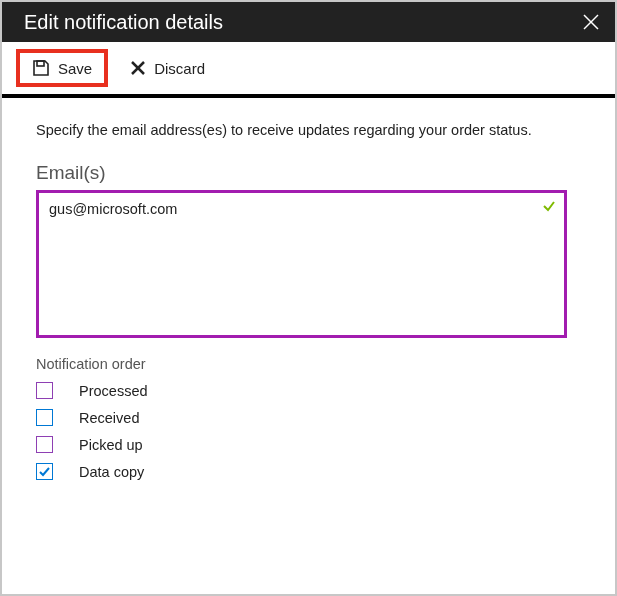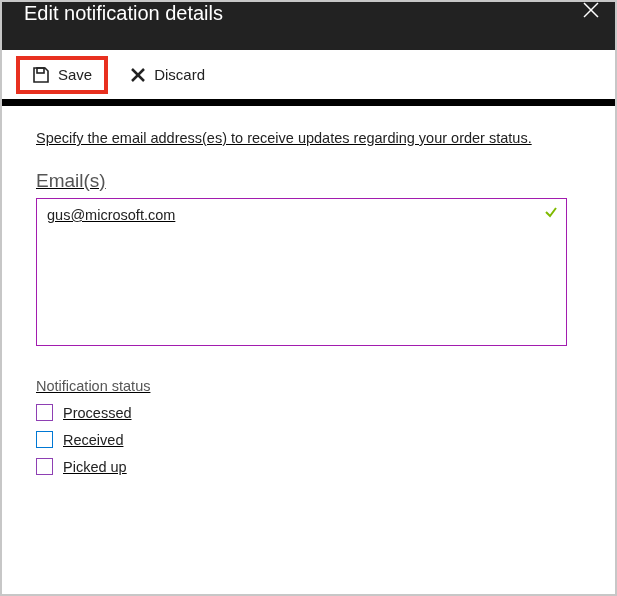--- a/index.html
+++ b/index.html
@@ -12,76 +12,75 @@
     }
     .outer {
       border: 2px solid #c7c7c7;
       width: 617px;
       height: 596px;
       position: relative;
     }
     .header {
       background: #222;
       color: #fff;
-      height: 48px;
+      height: 40px;
       display: flex;
-      align-items: flex-start;
+      align-items: center;
       padding: 0 16px 0 22px;
       justify-content: space-between;
     }
     .header-title {
       font-size: 20px;
       font-weight: 300;
     }
     .close-icon svg { display: block; }
     .toolbar {
       height: 56px;
       display: flex;
       align-items: center;
       padding: 0 16px 0 22px;
       gap: 16px;
-      border-bottom: 7px solid #000000;
+      border-bottom: 4px solid #000000;
     }
     .tb-btn {
       display: flex;
       align-items: center;
       gap: 8px;
       font-size: 15px;
       color: #222;
       background: none;
       border: none;
       cursor: pointer;
       padding: 6px 6px;
     }
     .tb-btn svg { display: block; }
     .save-highlight {
       border: 4px solid #e8301f;
       padding: 6px 12px;
       margin-left: -8px;
     }
     .content {
       padding: 24px 48px 0 34px;
-      text-decoration: underline;
     }
     .desc {
       font-size: 14.5px;
       color: #222;
       margin-bottom: 24px;
     }
     .field-label {
       font-size: 19px;
       color: #555;
       margin-bottom: 6px;
     }
     .emails-box {
-      border: 1px solid #a21caf;
+      border: 3px solid #a21caf;
       height: 148px;
       padding: 8px 10px;
       position: relative;
-      margin-bottom: 32px;
+      margin-bottom: 18px;
     }
     .emails-box .value {
       font-size: 14.5px;
       color: #222;
     }
     .valid-check {
       position: absolute;
       right: 8px;
       top: 6px;
       color: #7fba00;
@@ -92,21 +91,21 @@
       margin-bottom: 10px;
     }
     .checks {
       display: flex;
       flex-direction: column;
       gap: 10px;
     }
     .check-row {
       display: flex;
       align-items: center;
-      gap: 10px;
+      gap: 26px;
       cursor: pointer;
     }
     .cb {
       width: 17px;
       height: 17px;
       border: 1px solid #8e3fb3;
       display: flex;
       align-items: center;
       justify-content: center;
       flex-shrink: 0;
@@ -160,30 +159,38 @@
     <div class="field-label">Email(s)</div>
     <div class="emails-box">
       <div class="value">gus@microsoft.com</div>
       <div class="valid-check">
         <svg width="14" height="14" viewBox="0 0 14 14">
           <polyline points="2,7 6,11 12,3" fill="none" stroke="#7fba00" stroke-width="2"></polyline>
         </svg>
       </div>
     </div>
 
-    <div class="status-heading">Notification status</div>
+    <div class="status-heading">Notification order</div>
     <div class="checks" id="checks">
         <div class="check-row">
           <div class="cb"></div>
           <div class="check-label">Processed</div>
         </div>
         <div class="check-row">
           <div class="cb blue"></div>
           <div class="check-label">Received</div>
         </div>
         <div class="check-row">
           <div class="cb"></div>
           <div class="check-label">Picked up</div>
         </div>
+        <div class="check-row">
+          <div class="cb blue">
+            <svg width="13" height="13" viewBox="0 0 13 13">
+              <polyline points="2,7 5,10 11,3" fill="none" stroke="#0078d4" stroke-width="2"></polyline>
+            </svg>
+          </div>
+          <div class="check-label">Data copy</div>
+        </div>
       </div>
   </div>
 
 </div>
 
 </body></html>

